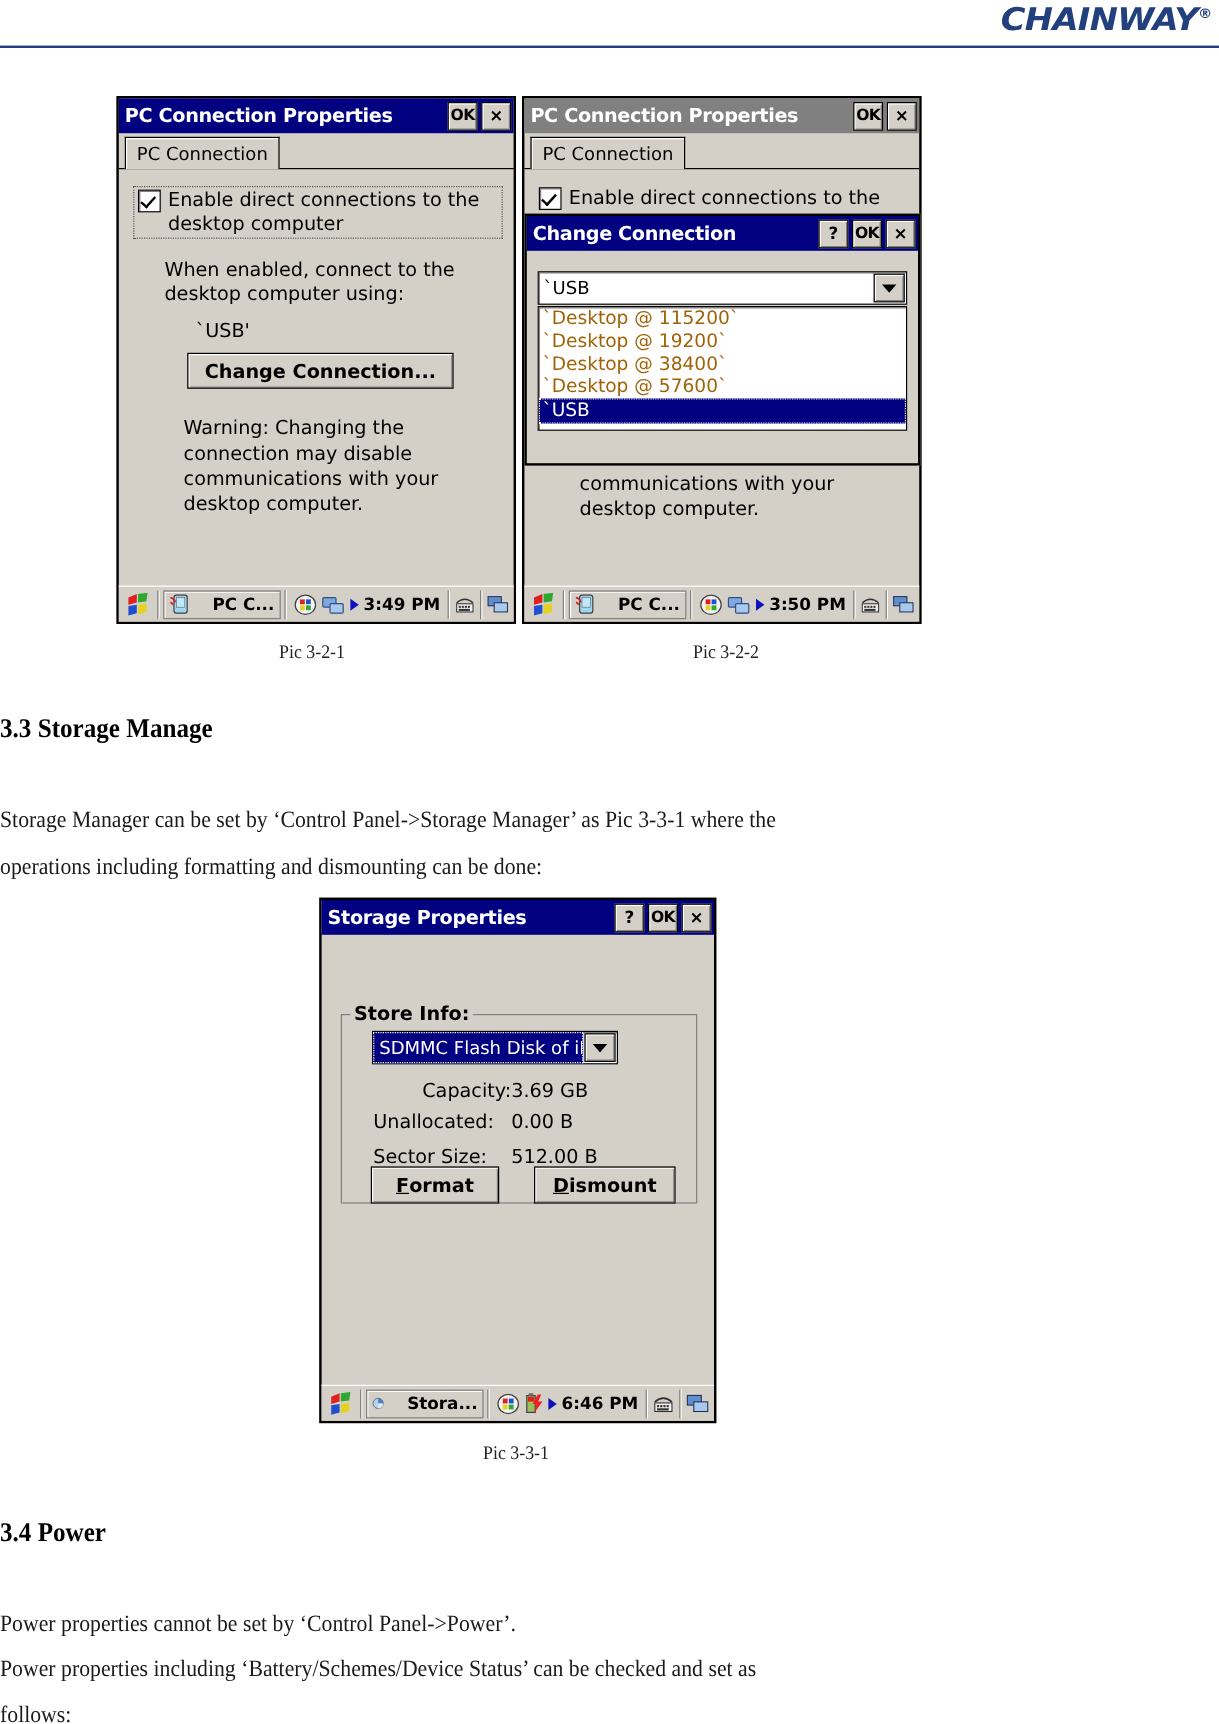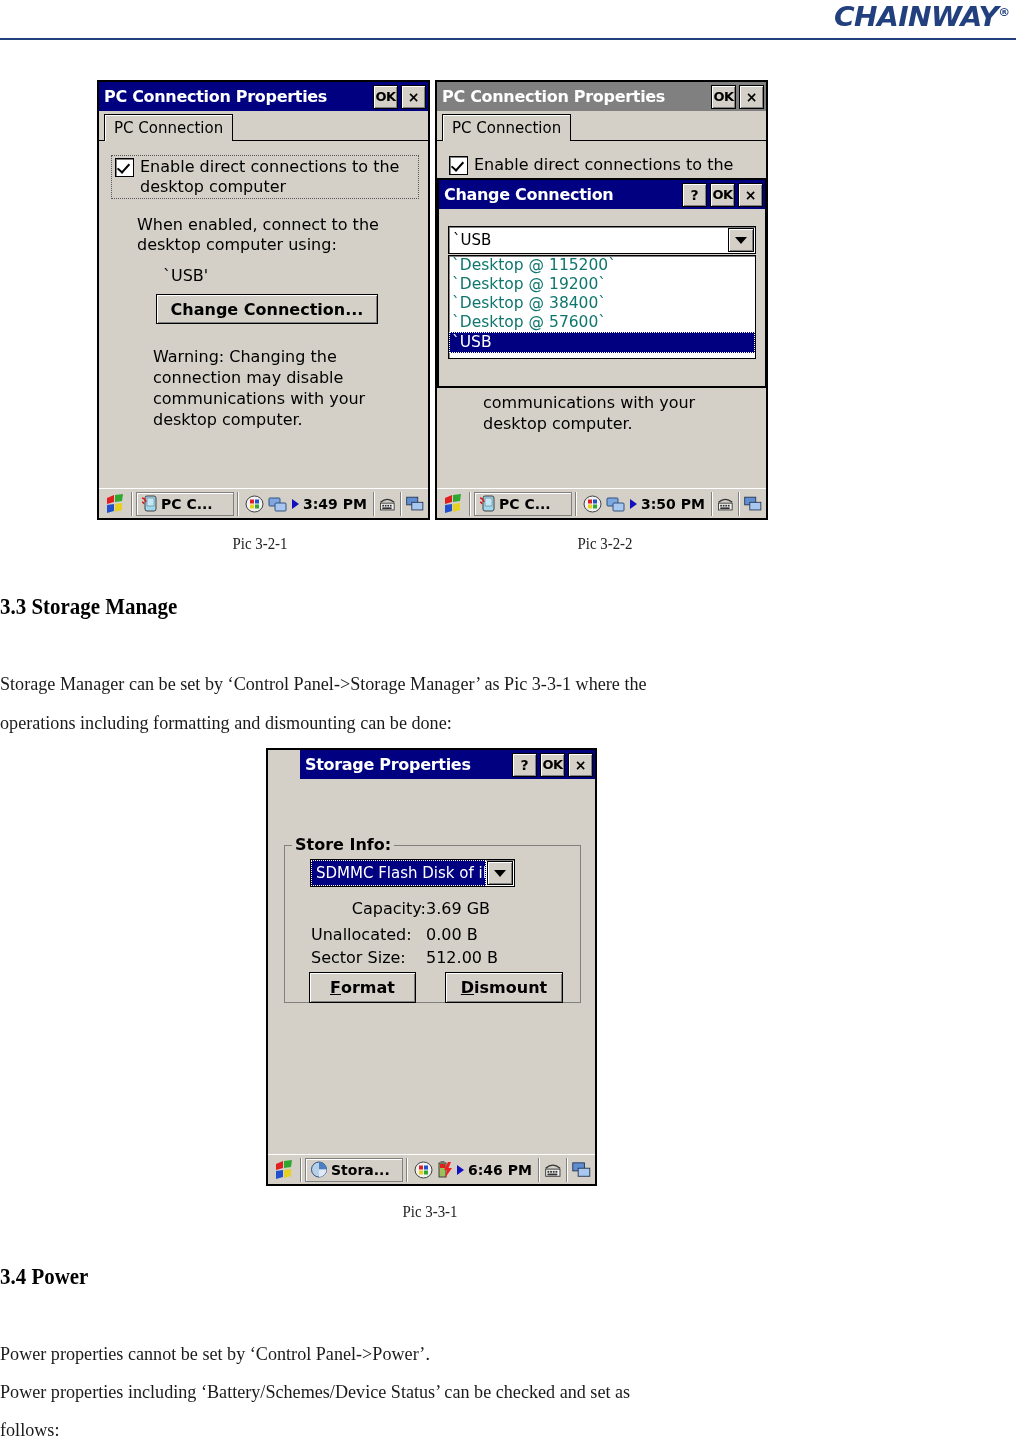--- a/index.html
+++ b/index.html
@@ -265,21 +265,21 @@
     background: #fff;
     border: 1px solid #000;
     box-shadow: inset 1px 1px 0 #808080;
     box-sizing: border-box;
     overflow: hidden;
   }
   .li {
     font-size: 15.5px;
     line-height: 19px;
     padding: 0 3px;
-    color: #0f766e;
+    color: #a16207;
     white-space: nowrap;
     font-family: "DejaVu Sans", sans-serif;
   }
   .li.sel {
     background: #000080;
     color: #fff;
     border: 1px dotted #fff;
     padding: 0 2px;
   }
 
@@ -330,21 +330,21 @@
     flex: none;
   }
   .task-btn {
     height: 24px;
     flex: none;
     background: #d4d0c8;
     border: 1px solid #808080;
     box-shadow: inset 1px 1px 0 #fff;
     display: flex;
     align-items: center;
-    gap: 3px;
+    gap: 19px;
     padding: 0 4px;
     box-sizing: border-box;
     font-size: 14px;
     font-weight: bold;
     font-family: "DejaVu Sans", sans-serif;
   }
   .tray {
     display: flex;
     align-items: center;
     gap: 4px;
@@ -575,21 +575,21 @@
   </div>
 </div>
 
 <div class="caption" style="left:180px; top:535px; width:160px;">Pic 3-2-1</div>
 <div class="caption" style="left:525px; top:535px; width:160px;">Pic 3-2-2</div>
 
 <div class="heading" style="left:0px; top:594px;">3.3 Storage Manage</div>
 <div class="doc-text" style="left:0px; top:673px;">Storage Manager can be set by ‘Control Panel-&gt;Storage Manager’ as Pic 3-3-1 where the</div>
 <div class="doc-text" style="left:0px; top:712px;">operations including formatting and dismounting can be done:</div>
 
-<div class="wince" style="left:266px; top:748px; width:331px; height:438px;padding-left:32px;">
+<div class="wince" style="left:266px; top:748px; width:331px; height:438px;">
 
   <div class="titlebar">
     <span class="title-text">Storage Properties</span>
     <div class="tb-btn">?</div>
     <div class="tb-btn ok">OK</div>
     <div class="tb-btn">×</div>
   </div>
 
 
   <div class="groupbox" style="left:16px; top:95px; width:297px; height:158px;">
@@ -602,21 +602,21 @@
 
     <div style="position:absolute; left:26px; top:50px;">
       <div style="display:flex; height:26px; align-items:center;text-align:right;">
         <span class="ce-label" style="width:115px;">Capacity:</span>
         <span class="ce-label">3.69 GB</span>
       </div>
       <div style="display:flex; height:26px; align-items:center;">
         <span class="ce-label" style="width:115px;">Unallocated:</span>
         <span class="ce-label">0.00 B</span>
       </div>
-      <div style="display:flex; height:26px; align-items:flex-start;">
+      <div style="display:flex; height:26px; align-items:flex-end;">
         <span class="ce-label" style="width:115px;">Sector Size:</span>
         <span class="ce-label">512.00 B</span>
       </div>
     </div>
 
     <div class="ce-btn" style="position:absolute; left:24px; top:126px; width:107px; height:31px;"><u>F</u>ormat</div>
     <div class="ce-btn" style="position:absolute; left:160px; top:126px; width:118px; height:31px;"><u>D</u>ismount</div>
   </div>
 
 

